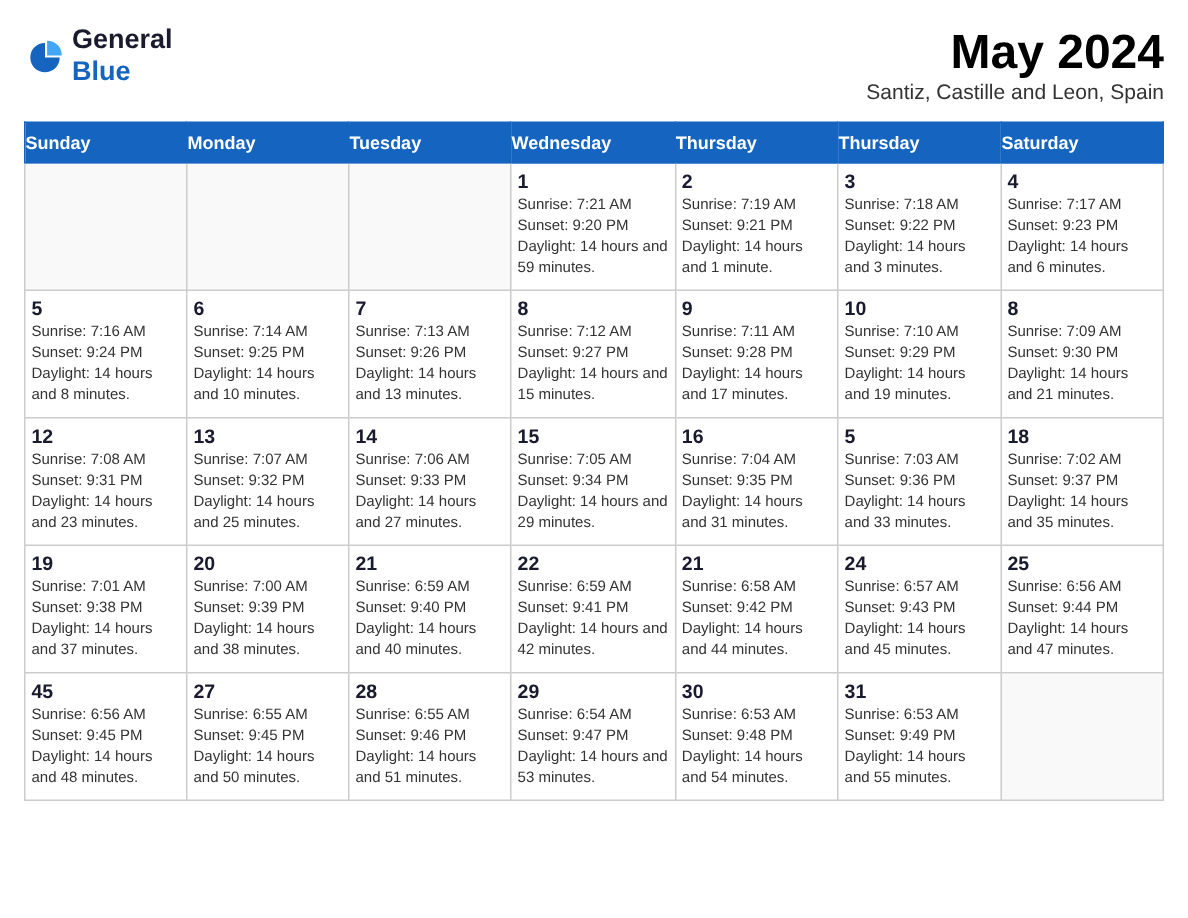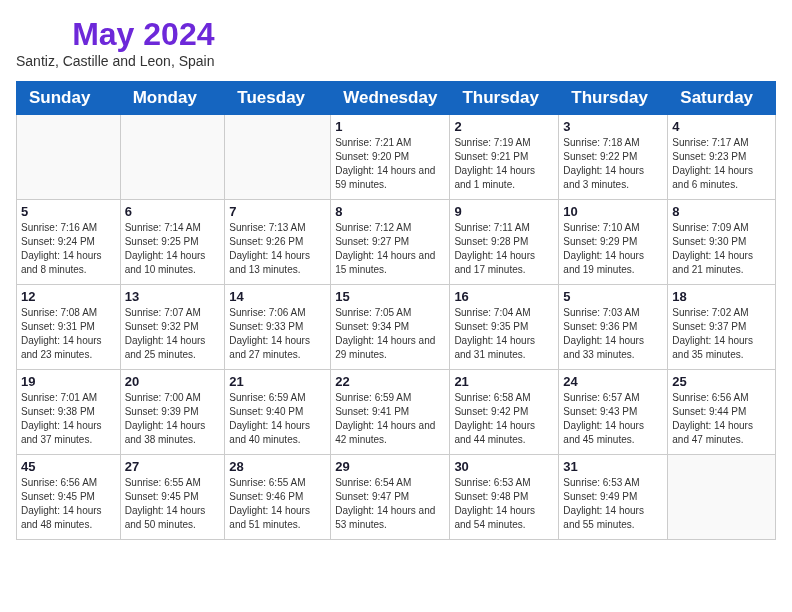--- a/index.html
+++ b/index.html
@@ -34,37 +34,37 @@
     .logo-icon {
       width: 28px;
       height: 28px;
     }
     .title-block {
       text-align: right;
     }
     .month-year {
       font-size: 32px;
       font-weight: bold;
-      color: #6d28d9;
+      color: #000000;
     }
     .location {
       font-size: 14px;
       color: #333;
     }
     .calendar {
       width: 100%;
       border-collapse: collapse;
       font-size: 11px;
     }
     .calendar th {
       background-color: #1565c0;
       color: #fff;
-      padding: 6px 12px;
+      padding: 6px 0;
       text-align: left;
-      font-size: 17px;
+      font-size: 12px;
       border: 1px solid #1565c0;
       margin-left: 33px;
     }
     .calendar td {
       border: 1px solid #ccc;
       vertical-align: top;
       padding: 4px;
       width: 113px;
       min-height: 80px;
     }
@@ -83,20 +83,30 @@
       background: #f9f9f9;
     }
     .week-row td {
       height: 85px;
     }
   </style>
 </head>
 <body>
 
 <div class="header">
+  <div class="logo">
+    <svg class="logo-icon" viewBox="0 0 40 40" xmlns="http://www.w3.org/2000/svg">
+      <path d="M20 8 C12 8 6 14 6 22 C6 30 12 36 20 36 C28 36 34 30 34 22 L20 22 L20 8Z" fill="#1565c0"></path>
+      <path d="M22 6 L22 20 L36 20 C36 12 30 6 22 6Z" fill="#42a5f5"></path>
+    </svg>
+    <div>
+      <span class="logo-text-general">General</span><br>
+      <span class="logo-text-blue">Blue</span>
+    </div>
+  </div>
   <div class="title-block">
     <div class="month-year">May 2024</div>
     <div class="location">Santiz, Castille and Leon, Spain</div>
   </div>
 </div>
 
 <table class="calendar">
   <thead>
     <tr>
     <th>Sunday</th>

